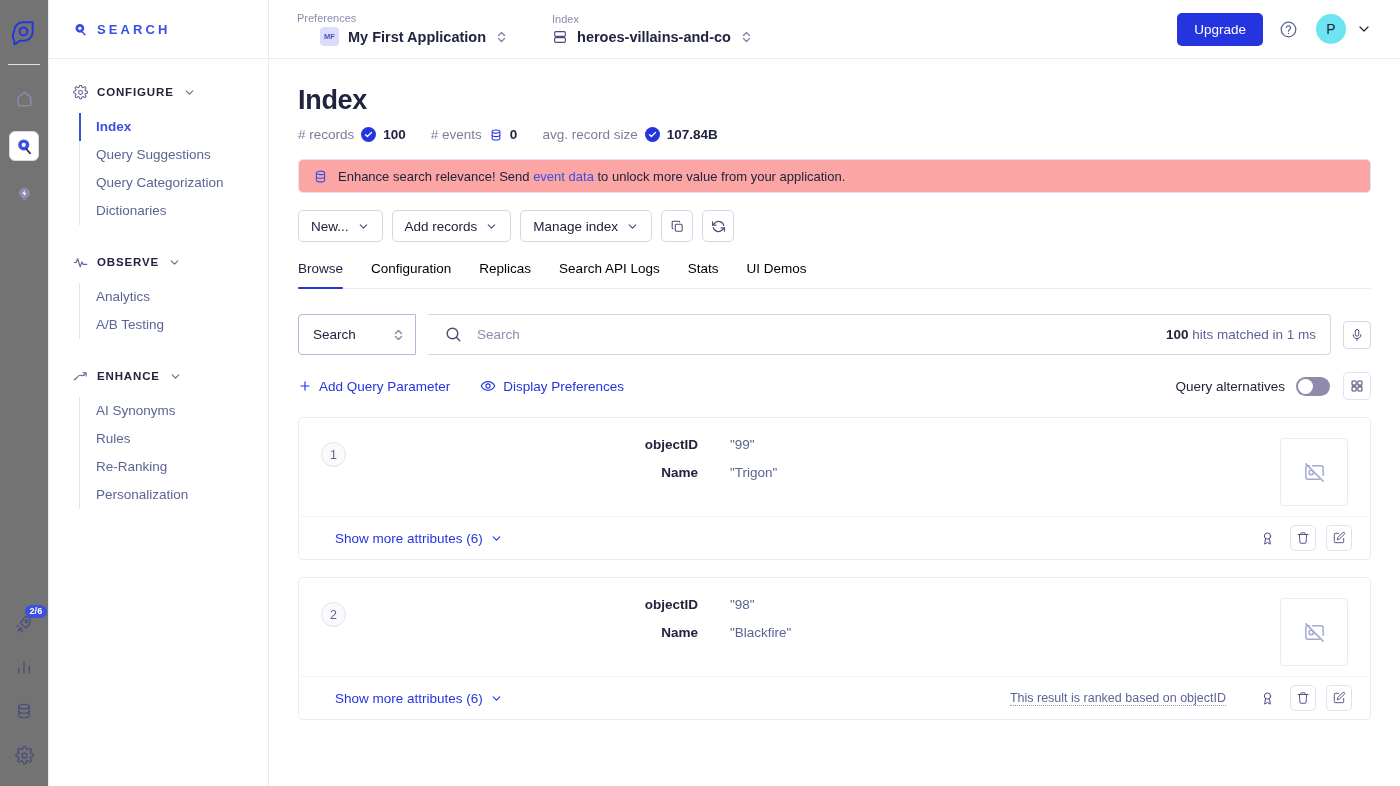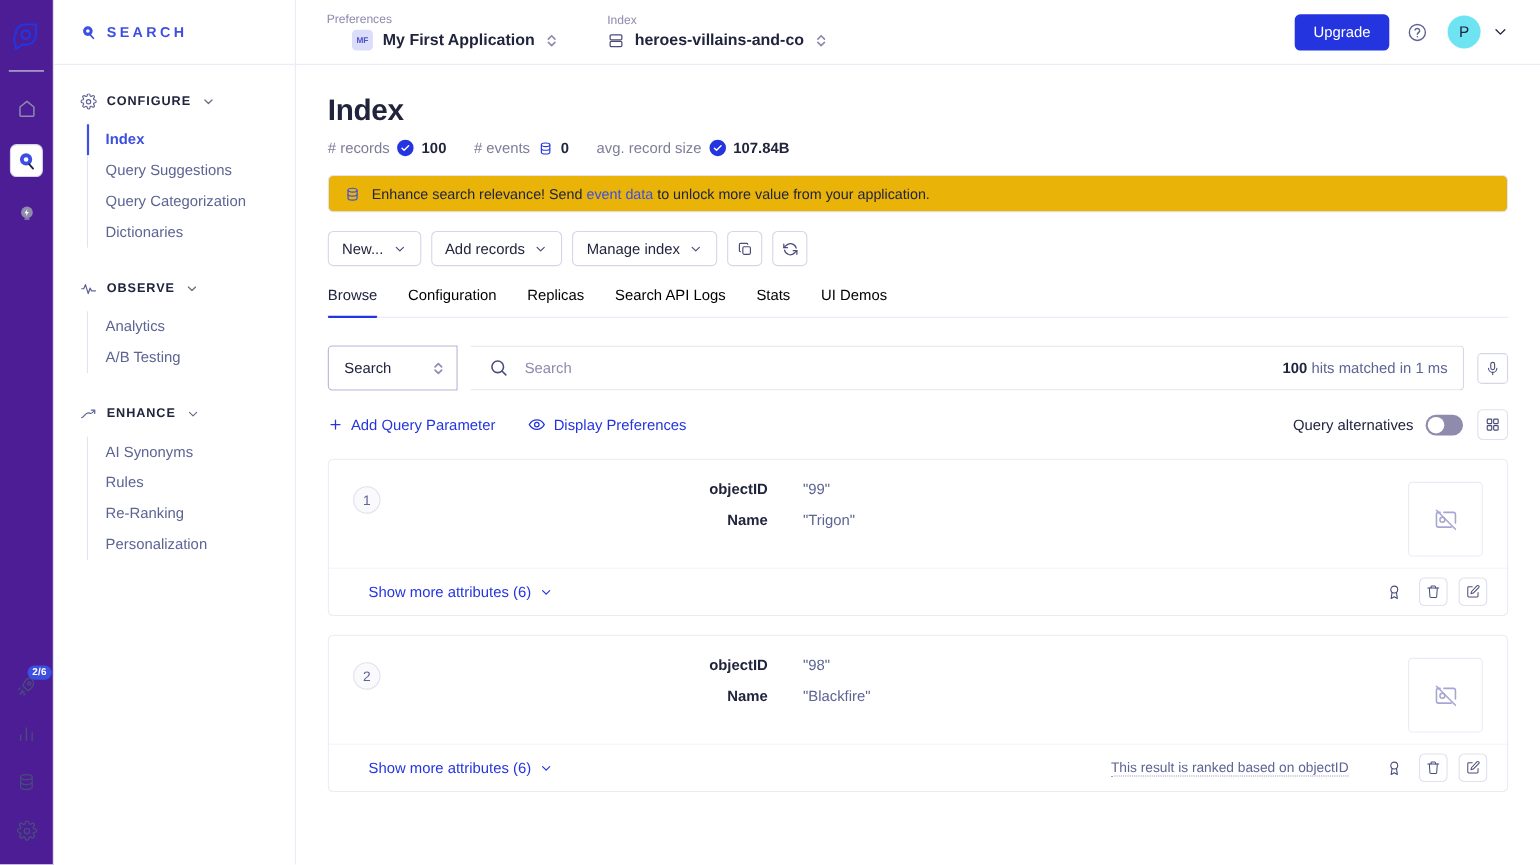--- a/index.html
+++ b/index.html
@@ -8,21 +8,21 @@
     font-family: "Liberation Sans", sans-serif;
     background: #ffffff;
     color: #21243d;
     overflow: hidden;
   }
   .app { display: flex; width: 1400px; height: 786px; }
 
   
   .rail {
     width: 49px; height: 786px;
-    background: #4c1d95;
+    background: #737373;
     border-right: 1px solid #eceaf5;
     display: flex; flex-direction: column; align-items: center;
     position: relative; flex: 0 0 49px;
   }
   .rail-logo { margin-top: 16px; width: 32px; height: 32px;
     display:flex; align-items:center; justify-content:center; }
   .rail-sep { width: 32px; height: 1px; background: #e2e0ee; margin-top: 16px; }
   .rail-btn {
     width: 30px; height: 30px; margin-top: 18px;
     display: flex; align-items: center; justify-content: center;
@@ -122,21 +122,21 @@
   .stats { display: flex; align-items: center; gap: 7px; margin-top: 11px; font-size: 13.5px; }
   .stat-label { color: #7d7d99; }
   .stat-val { font-weight: 700; color: #21243d; }
   .stat-gap { width: 11px; }
   .chk {
     width: 15px; height: 15px; border-radius: 50%; background: #2435e0;
     display: inline-flex; align-items: center; justify-content: center;
   }
 
   .banner {
-    margin-top: 17px; background: #eab308; border: 1px solid #dfe4fb;
+    margin-top: 17px; background: #fca5a5; border: 1px solid #dfe4fb;
     border-radius: 5px; height: 34px;
     display: flex; align-items: center; gap: 10px; padding: 0 14px;
     font-size: 13px; color: #21243d;
   }
   .banner a { color: #3c4fe0; text-decoration: none; }
 
   .toolbar { display: flex; align-items: center; gap: 9px; margin-top: 17px; }
   .btn {
     background: #fff; border: 1px solid #d6d6e7; border-radius: 5px;
     height: 32px; padding: 0 12px; font-size: 13.5px; color: #21243d;

